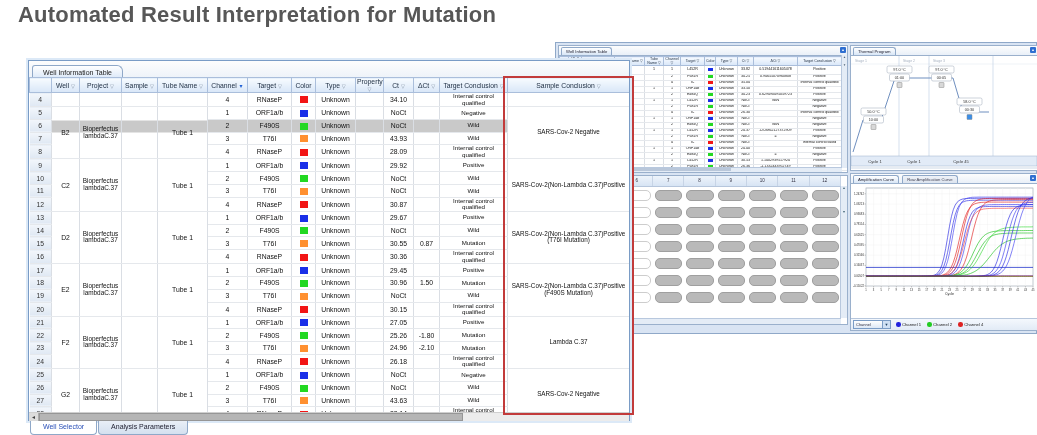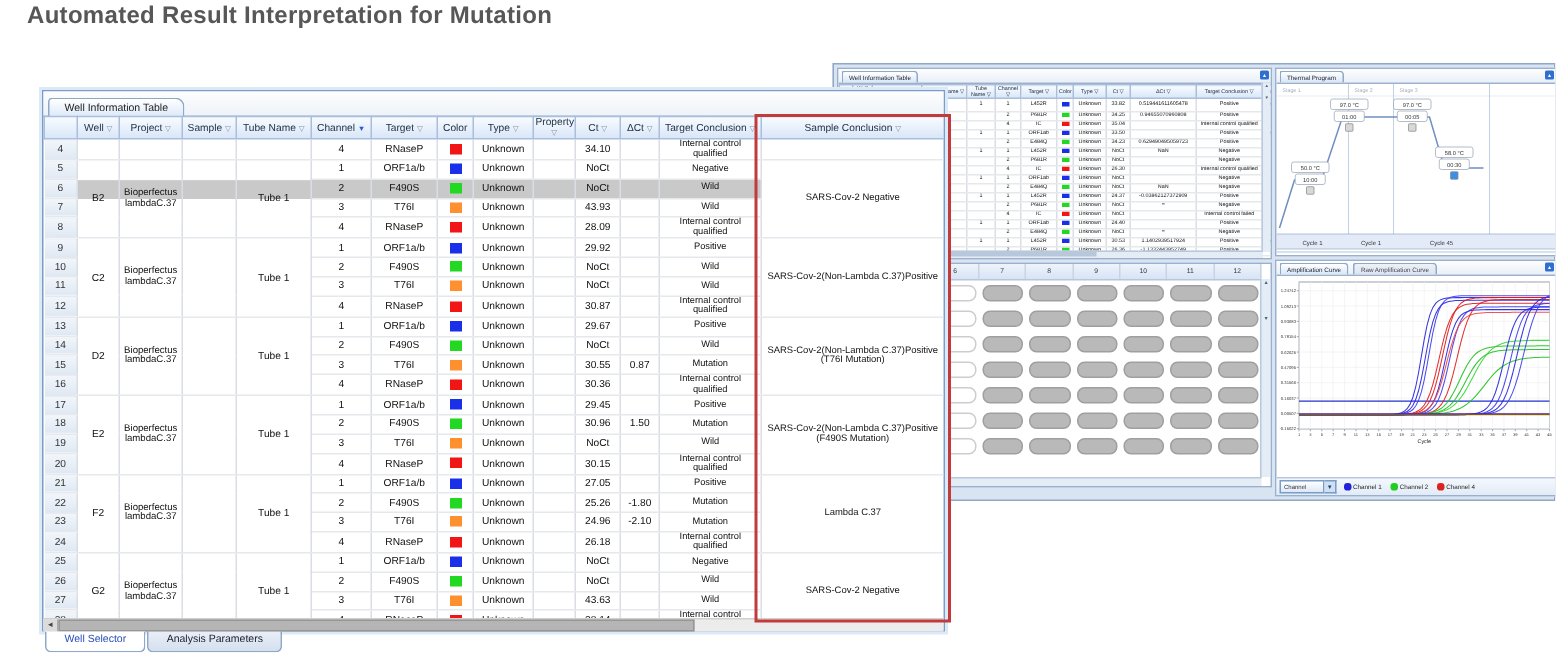--- a/index.html
+++ b/index.html
@@ -1,18 +1,18 @@
 <!DOCTYPE html>
 <html><head>
 <meta charset="utf-8">
 <style>
   html,body{margin:0;padding:0;background:#fff;}
   .stage{position:relative;width:1037px;height:435px;background:#fff;overflow:hidden;
          font-family:"Liberation Sans",sans-serif;}
-  .page-title{position:absolute;left:18px;top:2px;font-size:16px;font-weight:600;
+  .page-title{position:absolute;left:18px;top:2px;font-size:22px;font-weight:600;
               color:#575757;letter-spacing:.2px;}
 
   
   .bg-window{position:absolute;left:555px;top:42px;width:482px;height:292px;background:#d9e4f3;
              border:1px solid #8fa8c8;box-sizing:border-box;display:flex;gap:2px;padding:2px;}
   .bg-left{width:290px;display:flex;flex-direction:column;gap:2px;}
   .bg-right{flex:1;display:flex;flex-direction:column;gap:2px;}
   .panel{background:#fff;border:1px solid #9ab0cc;box-sizing:border-box;position:relative;overflow:hidden;}
   .mini-panel{height:128px;}
   .plate-panel{height:150px;}

